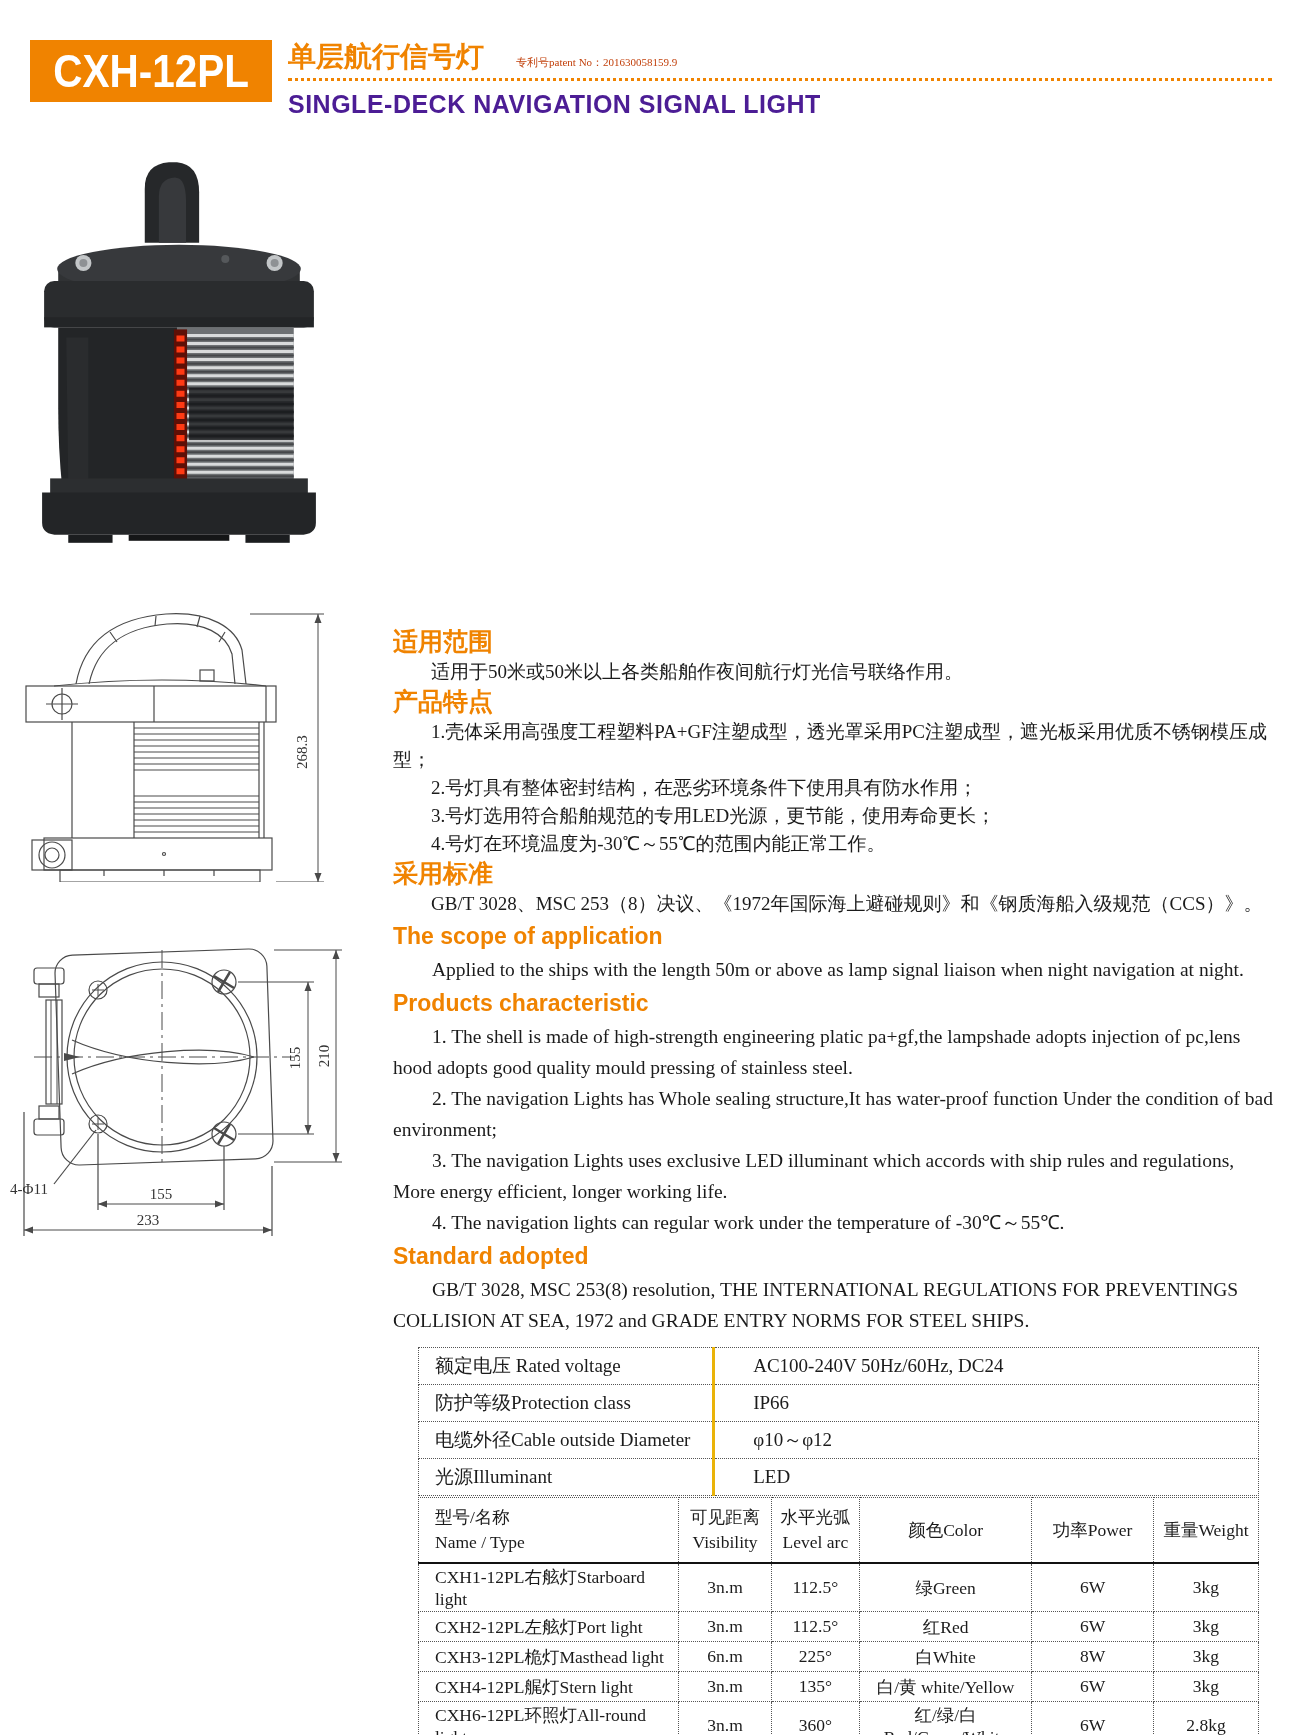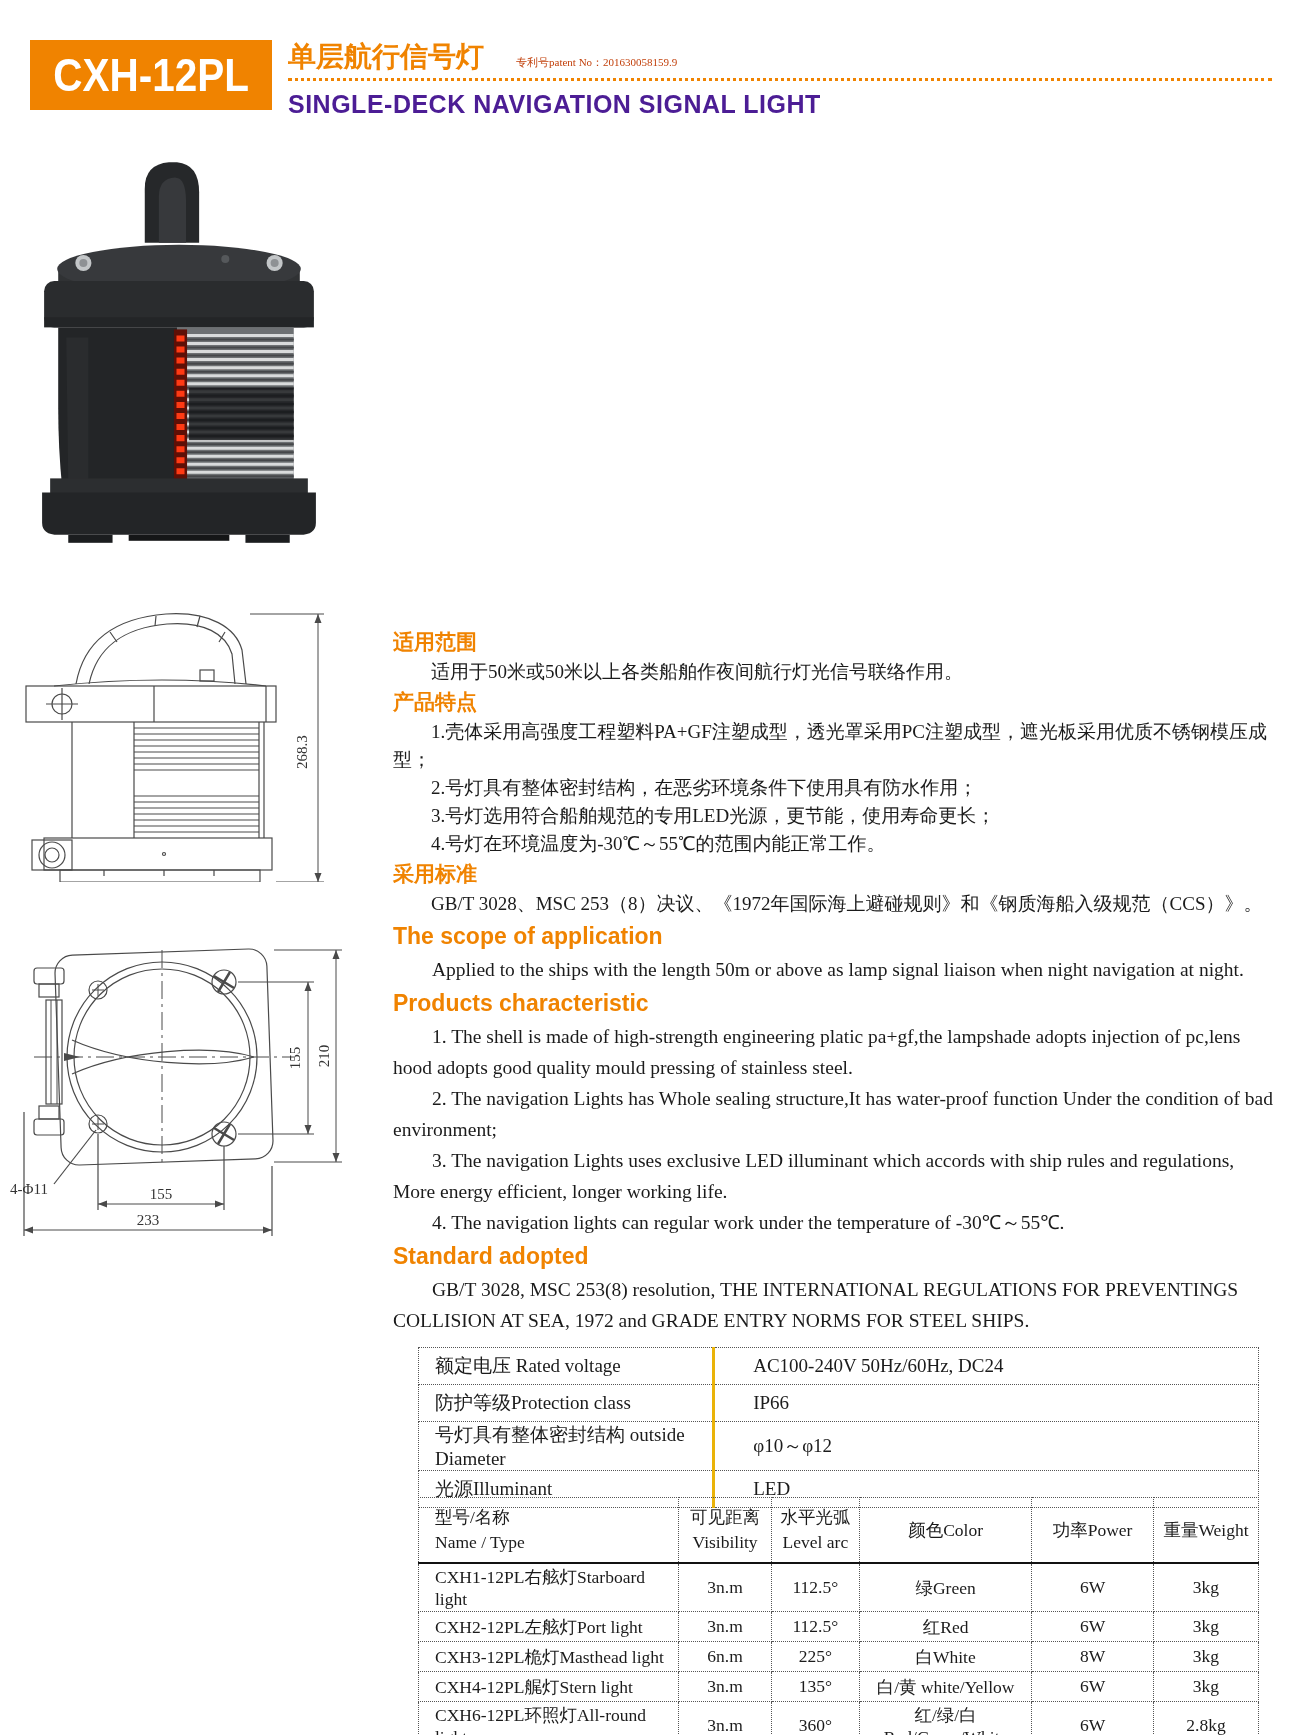--- a/index.html
+++ b/index.html
@@ -1,37 +1,37 @@
 <!DOCTYPE html>
 <html><head>
 <meta charset="utf-8">
 <style>
   html,body{margin:0;padding:0;background:#fff;}
   .page{position:relative;width:1292px;height:1735px;background:#fff;overflow:hidden;
         font-family:"Liberation Serif",serif;color:#1b1b1b;}
   
-  .logo-box{position:absolute;left:30px;top:40px;width:242px;height:70px;background:#f08300;
+  .logo-box{position:absolute;left:30px;top:40px;width:242px;height:62px;background:#f08300;
             display:flex;align-items:center;justify-content:center;}
   .logo-box span{font-family:"Liberation Sans",sans-serif;font-weight:bold;font-size:46px;
                  color:#fff;letter-spacing:0px;transform:scaleX(.88);white-space:nowrap;}
   .title-area{position:absolute;left:288px;top:38px;width:984px;}
   .title-row1{display:flex;align-items:baseline;height:38px;gap:12px;}
   .zh-title{font-family:"Liberation Sans",sans-serif;font-weight:bold;font-size:28px;color:#f08300;}
   .patent{font-size:11px;color:#c2410c;margin-left:20px;}
   .dotline{border-bottom:3px dotted #f08300;height:2px;width:100%;}
   .en-title{font-family:"Liberation Sans",sans-serif;font-weight:bold;font-size:25px;color:#4c1d95;
             margin-top:9px;letter-spacing:.5px;}
   
   .photo{position:absolute;left:28px;top:146px;}
   .draw1{position:absolute;left:14px;top:570px;}
   .draw2{position:absolute;left:6px;top:922px;}
   svg text.dim{font-family:"Liberation Serif",serif;font-size:15px;fill:#333;}
   
   .content{position:absolute;left:393px;top:626px;width:882px;}
-  .h-zh{font-family:"Liberation Sans",sans-serif;font-weight:bold;font-size:21px;color:#f08300;
+  .h-zh{font-family:"Liberation Sans",sans-serif;font-weight:bold;font-size:25px;color:#f08300;
         line-height:27px;margin:2px 0 3px 0;}
   .h-en{font-family:"Liberation Sans",sans-serif;font-weight:bold;font-size:23px;color:#f08300;
         line-height:30px;margin:3px 0 3px 0;}
   .p-zh{font-size:19px;line-height:28px;margin:0;text-indent:2em;}
   .p-en{font-size:19.5px;line-height:31px;margin:0;text-indent:2em;}
   
   .t1{position:absolute;left:418px;top:1347px;width:841px;border-collapse:collapse;table-layout:fixed;
       font-size:19px;}
   .t1 td{border-top:1px dotted #555;border-bottom:1px dotted #555;height:36px;padding:0 0 0 16px;}
   .t1 td.lab{border-left:1px dotted #555;border-right:3px solid #eab308;width:33%;}
@@ -212,21 +212,21 @@
     <tbody>
       <tr>
         <td class="lab">额定电压 Rated voltage</td>
         <td class="val">AC100-240V 50Hz/60Hz,  DC24</td>
       </tr>
       <tr>
         <td class="lab">防护等级Protection class</td>
         <td class="val">IP66</td>
       </tr>
       <tr>
-        <td class="lab">号灯具有整体密封结构 outside Diameter</td>
+        <td class="lab">电缆外径Cable outside Diameter</td>
         <td class="val">φ10～φ12</td>
       </tr>
       <tr>
         <td class="lab">光源Illuminant</td>
         <td class="val">LED</td>
       </tr>
     </tbody>
   </table>
 
   <table class="t2">

